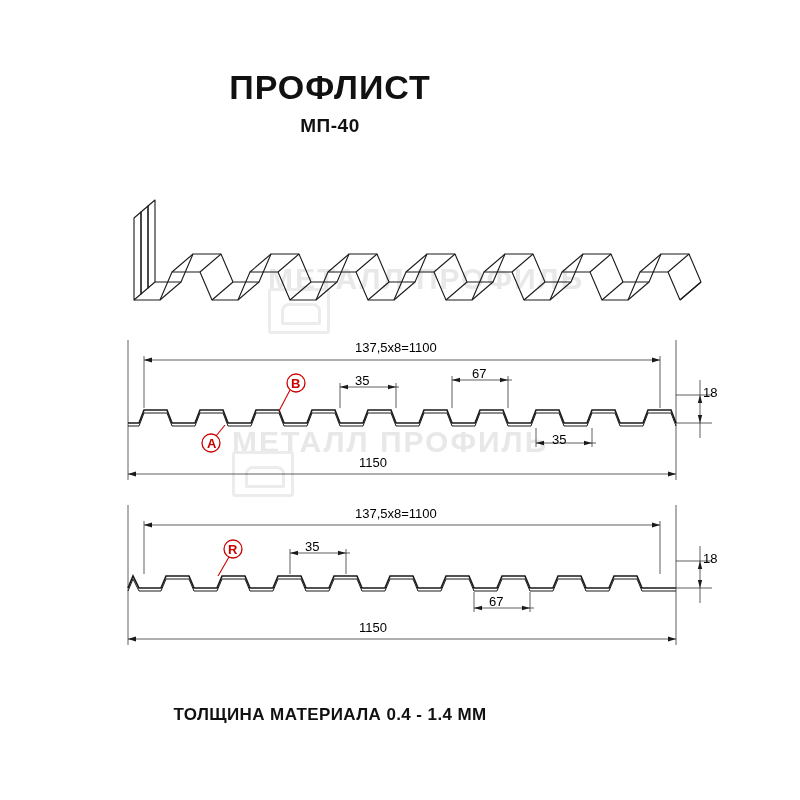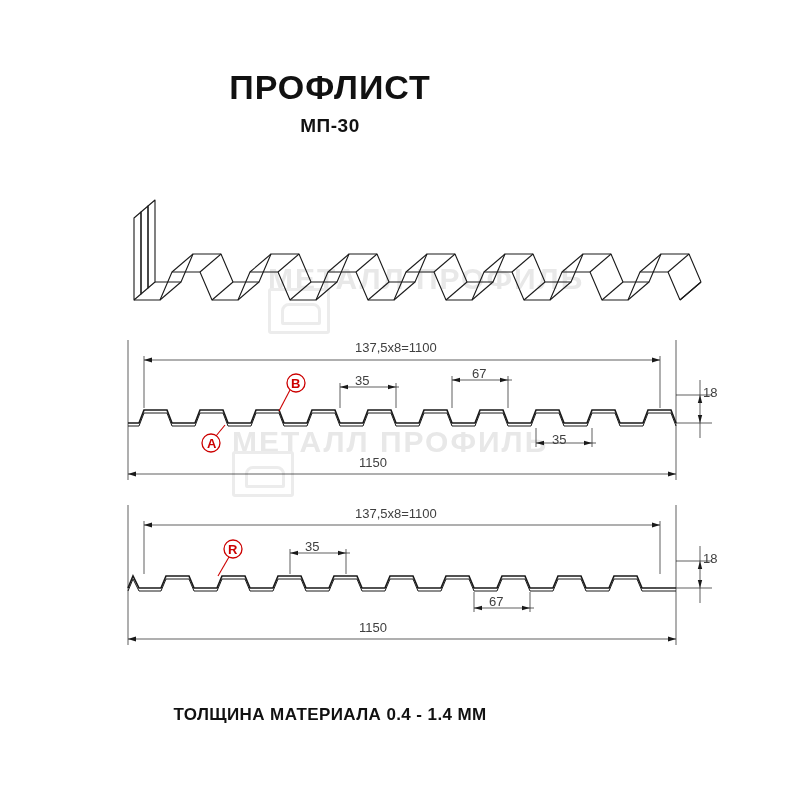--- a/index.html
+++ b/index.html
@@ -68,40 +68,40 @@
     content: "";
     position: absolute;
     left: 10px; top: 12px;
     width: 34px; height: 16px;
     border: 3px solid #ececec;
     border-radius: 8px 8px 2px 2px;
   }
   .dimtext {
     position: absolute;
     font-size: 13px;
-    color: #404040;
+    color: #000000;
     white-space: nowrap;
   }
   .marker-label {
     position: absolute;
     font-size: 13px;
     color: #cc0000;
     font-weight: bold;
   }
 </style>
 </head>
 <body>
 
 <div class="wm" id="wm1">МЕТАЛЛ ПРОФИЛЬ</div>
 <div class="wm-logo" id="wmlogo1"></div>
 <div class="wm" id="wm2">МЕТАЛЛ ПРОФИЛЬ</div>
 <div class="wm-logo" id="wmlogo2"></div>
 
 <div class="title" id="page-title">ПРОФЛИСТ</div>
-<div class="title" id="page-subtitle">МП-30</div>
+<div class="title" id="page-subtitle">МП-40</div>
 <div class="title" id="footer-note">ТОЛЩИНА МАТЕРИАЛА 0.4 - 1.4 ММ</div>
 
 <svg id="sheet" viewBox="0 0 800 800" xmlns="http://www.w3.org/2000/svg">
 
   <g fill="none" stroke="#1a1a1a" stroke-width="1.1" stroke-linejoin="round">
 
     <path d="M134,218 L141,212 L141,294 L134,300 Z"></path>
     <path d="M141,212 L148,206 L148,288 L141,294 Z"></path>
     <path d="M148,206 L155,200 L155,282 L148,288 Z"></path>
 

